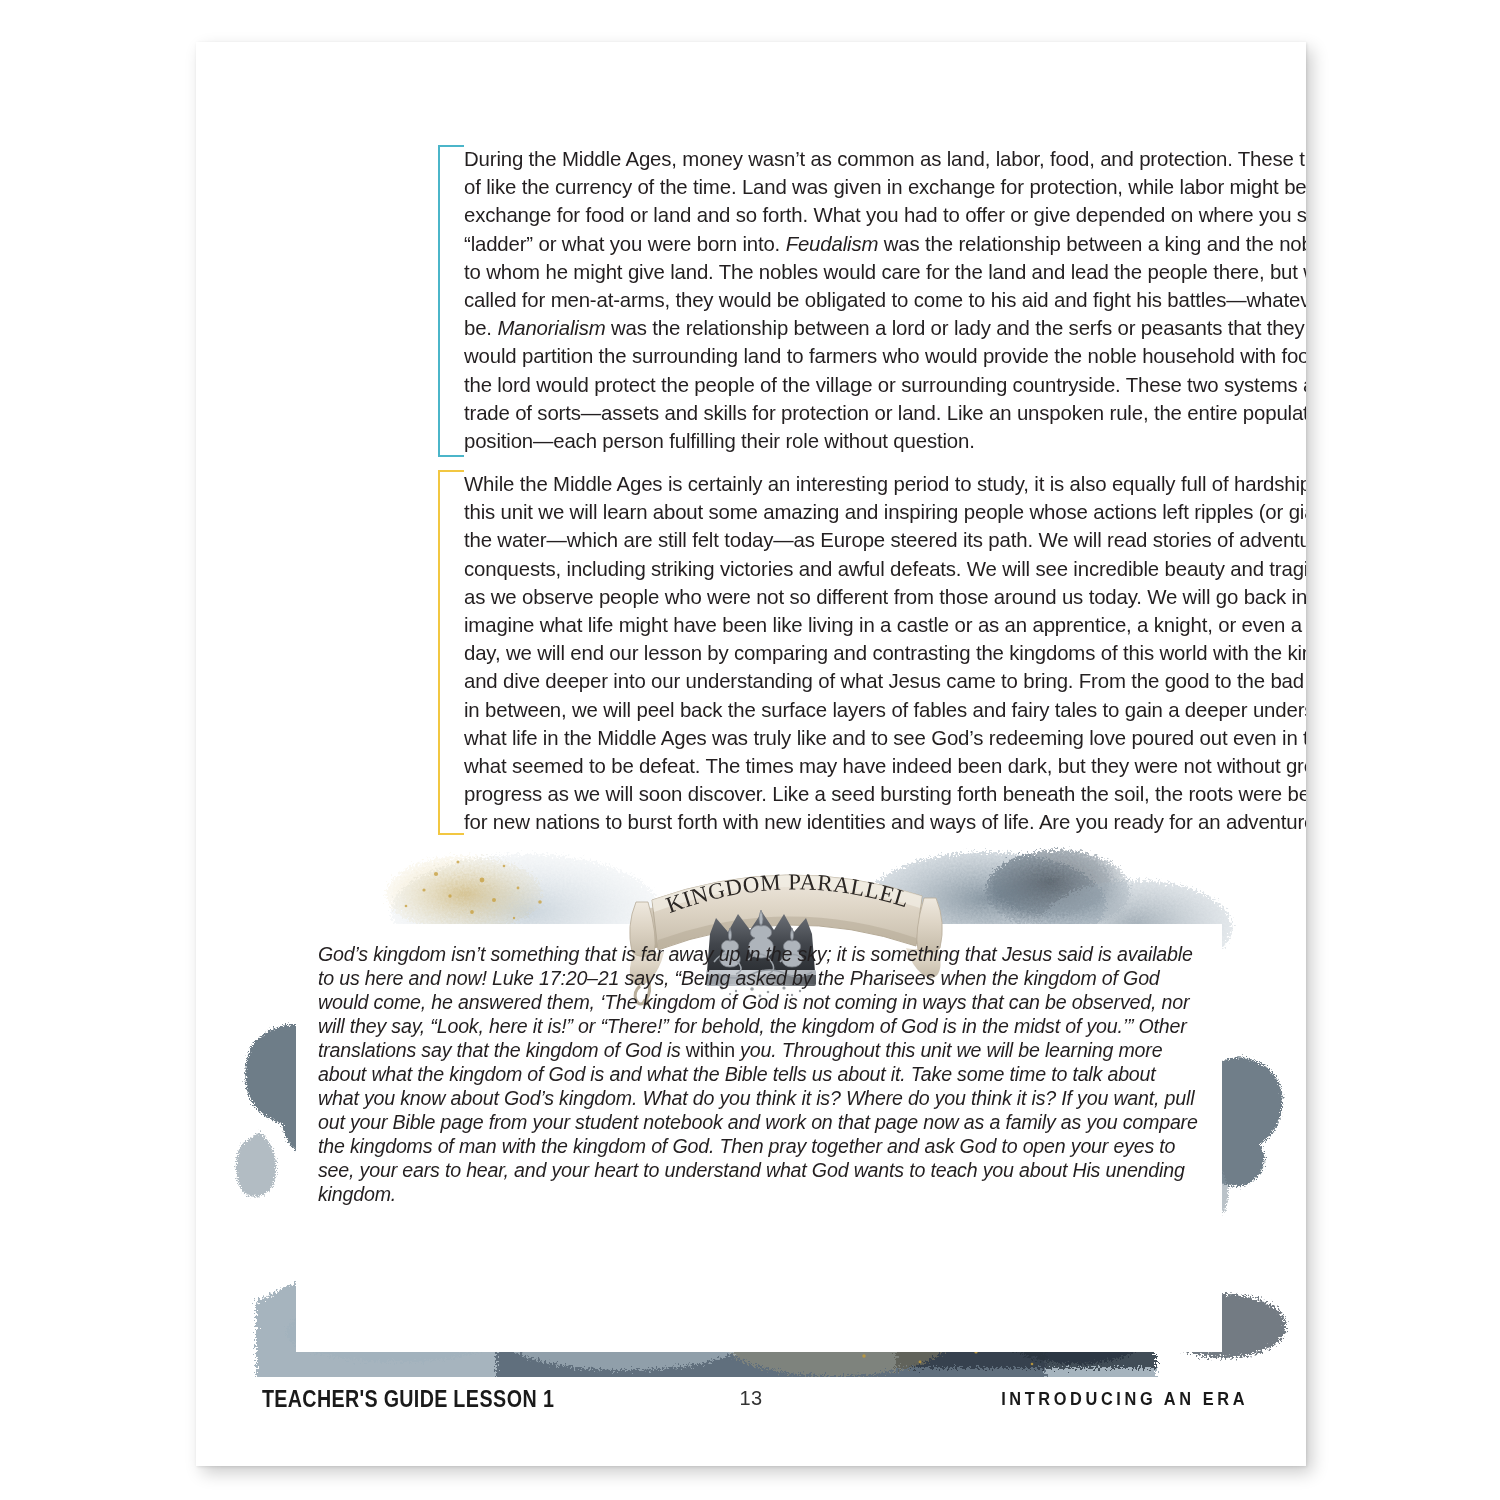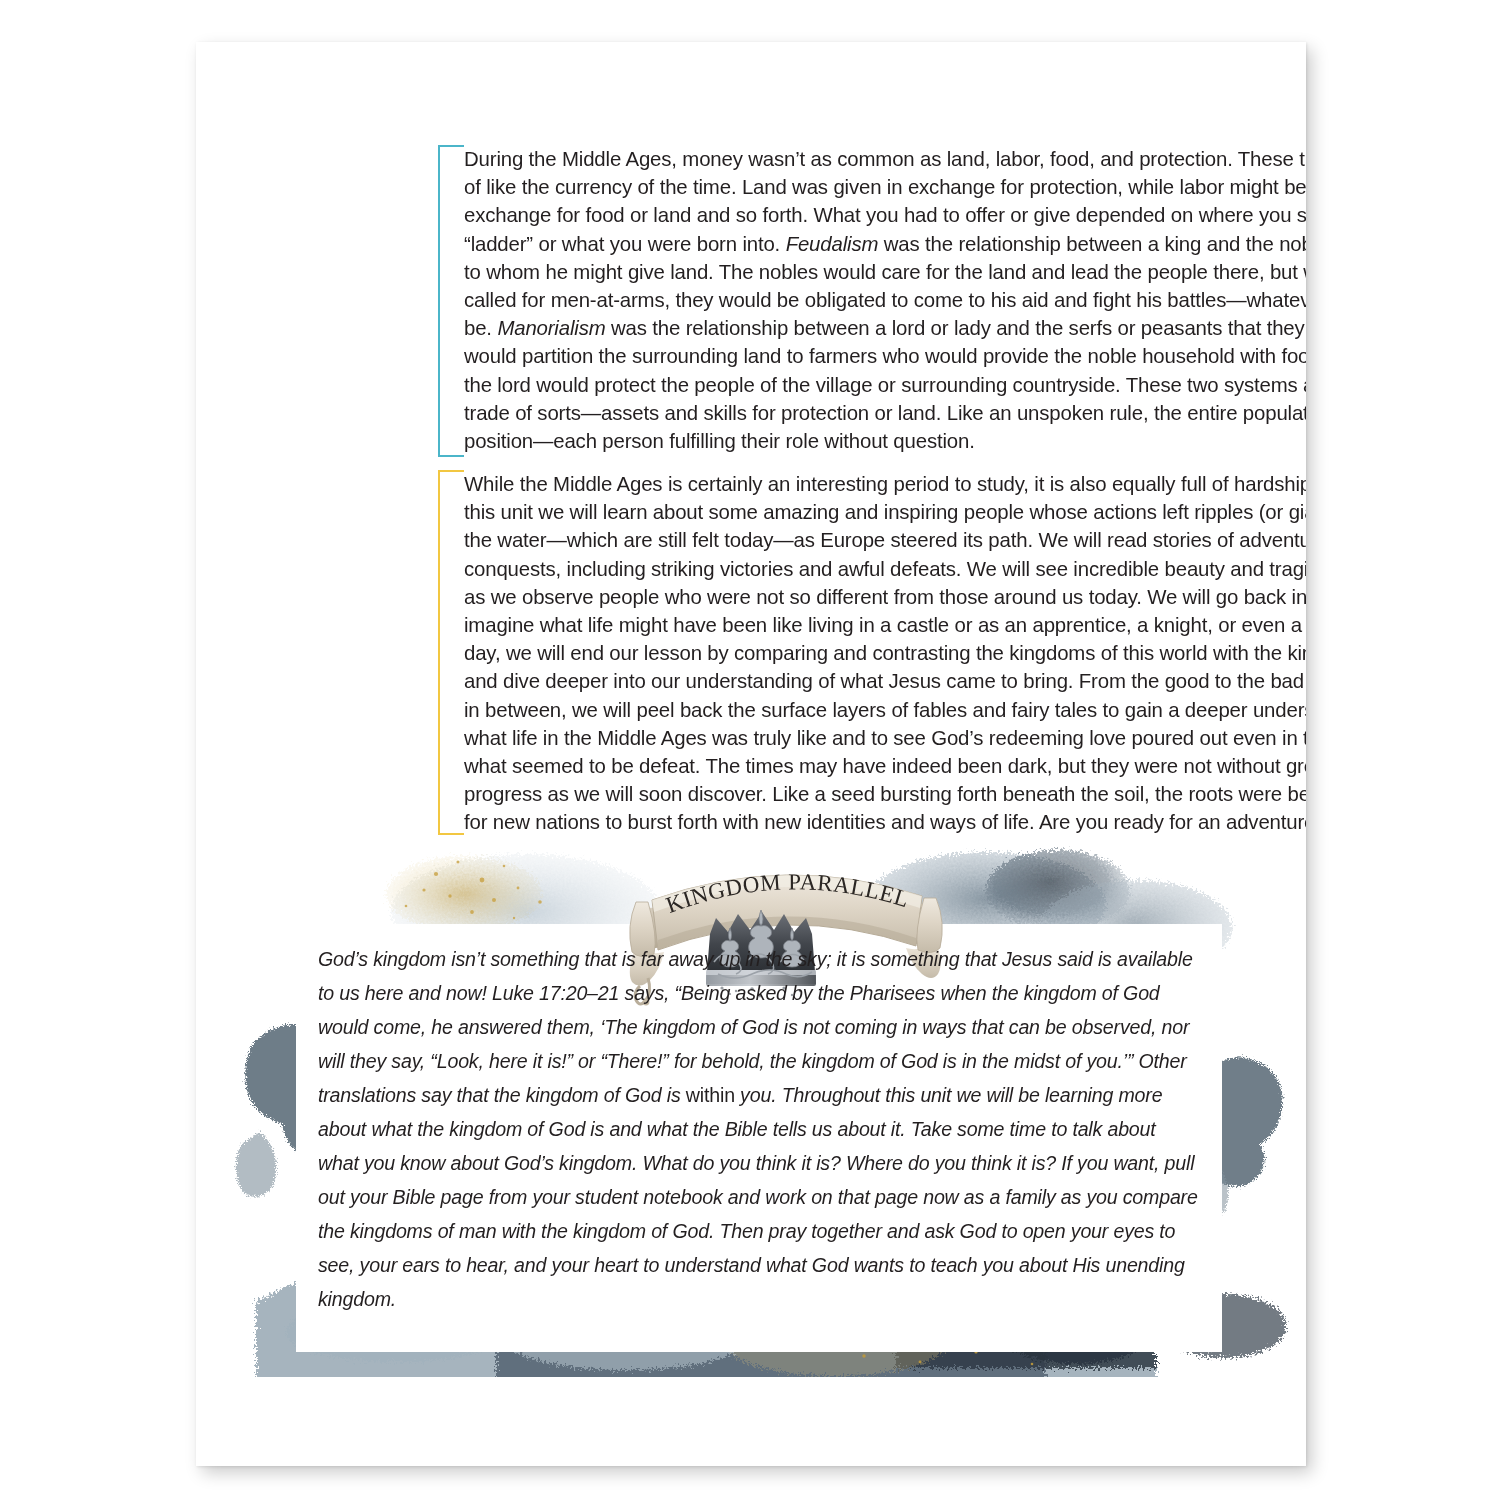--- a/index.html
+++ b/index.html
@@ -96,21 +96,21 @@
   }
 
   .kp-text {
     position: absolute;
     left: 122px;
     top: 110px;
     width: 882px;
     font-family: "Liberation Sans", sans-serif;
     font-style: italic;
     font-size: 19.6px;
-    line-height: 34px;
+    line-height: 24px;
     color: #231f20;
     letter-spacing: -0.18px;
   }
   .kp-text .upright { font-style: normal; }
 
   
   .emblem {
     position: absolute;
     left: 430px;
     top: 10px;
@@ -397,15 +397,22 @@
               <textPath href="#arcPath" startOffset="50%" text-anchor="middle" id="kp-banner-title">KINGDOM PARALLEL</textPath>
             </text>
           </svg>
         </div>
       </div>
 
       <div class="kp-text" id="kp-body"><i>God’s kingdom isn’t something that is far away up in the sky; it is something that Jesus said is available to us here and now! Luke 17:20–21 says,  “Being asked by the Pharisees when the kingdom of God would come, he answered them,  ‘The kingdom of God is not coming in ways that can be observed, nor will they say, “Look, here it is!” or “There!” for behold, the kingdom of God is in the midst of you.’” Other translations say that the kingdom of God is </i><span class="upright">within</span><i> you.  Throughout this unit we will be learning more about what the kingdom of God is and what the Bible tells us about it.  Take some time to talk about what you know about God’s kingdom.  What do you think it is? Where do you think it is? If you want, pull out your Bible page from your student notebook and work on that page now as a family as you compare the kingdoms of man with the kingdom of God.  Then pray together and ask God to open your eyes to see, your ears to hear, and your heart to understand what God wants to teach you about His unending kingdom.</i></div>
 
     </div>
 
+    <div class="footer">
+      <div class="footer-left">
+        <span class="tg">TEACHER'S GUIDE</span><span>&nbsp;</span><span class="lesson">LESSON 1</span>
+      </div>
+      <div class="footer-center">13</div>
+      <div class="footer-right">INTRODUCING AN ERA</div>
+    </div>
 
   </div>
 </div>
 
 </body></html>

